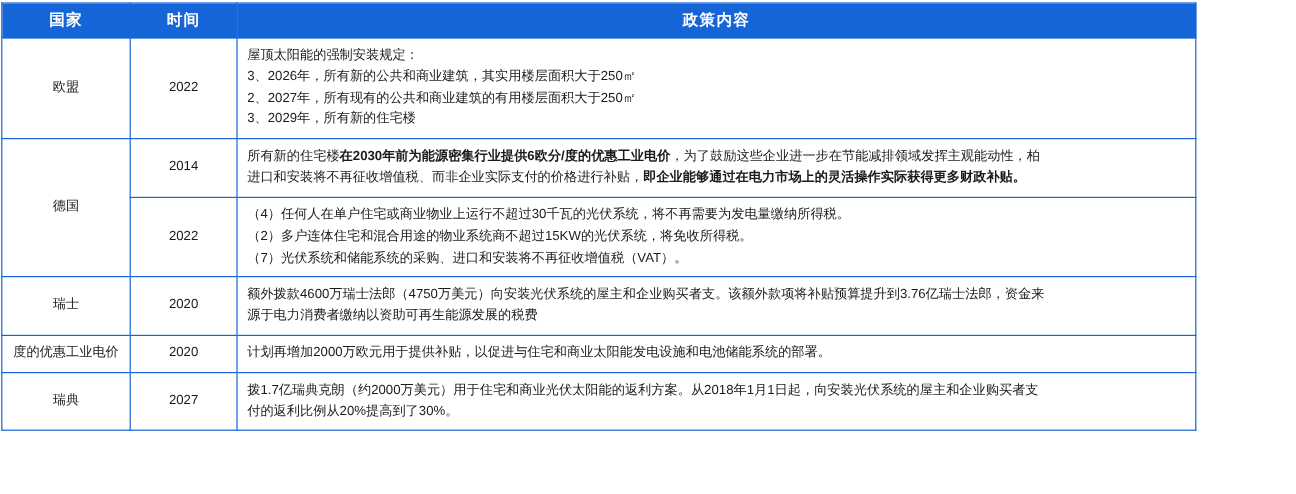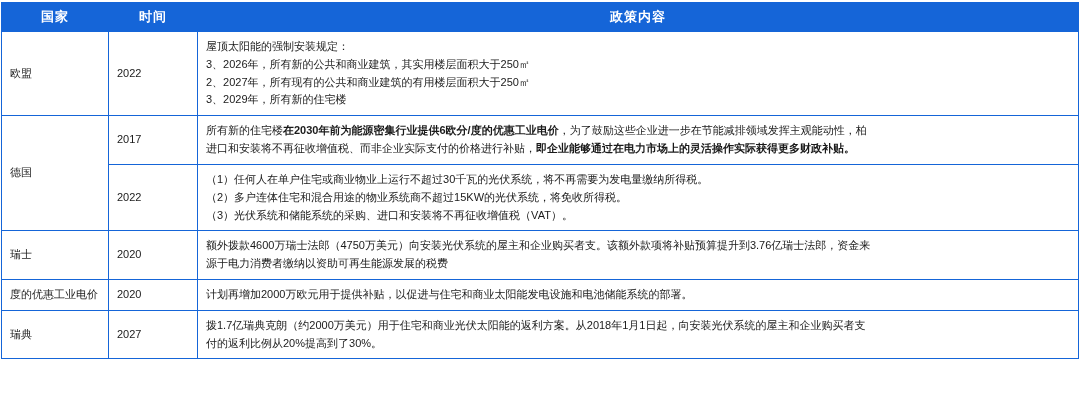--- a/index.html
+++ b/index.html
@@ -8,21 +8,21 @@
     background: #ffffff;
   }
   body {
     width: 1080px;
     height: 412px;
     font-family: "Liberation Sans", sans-serif;
     color: #000000;
   }
   #policy-table {
     border-collapse: collapse;
-    width: 1078px;
+    width: 996px;
     margin: 2px 1px 0 1px;
     table-layout: fixed;
   }
   #policy-table th {
     background: #1565d8;
     color: #ffffff;
     font-size: 13px;
     font-weight: bold;
     text-align: center;
     padding: 5px 2px;
@@ -31,21 +31,21 @@
   }
   #policy-table td {
     border: 1px solid #1565d8;
     font-size: 11px;
     line-height: 1.62;
     vertical-align: middle;
     padding: 6px 8px;
     color: #1a1a1a;
   }
   td.country, td.year {
-    text-align: left;
+    text-align: center;
     font-size: 13px;
     white-space: nowrap;
   }
   td.content {
     text-align: left;
     padding: 7px 9px;
   }
   .col-country { width: 107px; }
   .col-year { width: 89px; }
   .b { font-weight: bold; text-align: right; }
@@ -75,32 +75,32 @@
         <td class="year">2022</td>
         <td class="content">
           <p class="line"><span>屋顶太阳能的强制安装规定：</span></p>
           <p class="line"><span>3、2026年，所有新的公共和商业建筑，其实用楼层面积大于250㎡</span></p>
           <p class="line"><span>2、2027年，所有现有的公共和商业建筑的有用楼层面积大于250㎡</span></p>
           <p class="line"><span>3、2029年，所有新的住宅楼</span></p>
         </td>
       </tr>
       <tr>
         <td class="country" rowspan="2">德国</td>
-        <td class="year">2017</td>
+        <td class="year">2014</td>
         <td class="content">
           <p class="line"><span>所有新的住宅楼</span><span class="b">在2030年前为能源密集行业提供6欧分/度的优惠工业电价</span><span>，为了鼓励这些企业进一步在节能减排领域发挥主观能动性，柏</span></p>
           <p class="line"><span>进口和安装将不再征收增值税、而非企业实际支付的价格进行补贴，</span><span class="b">即企业能够通过在电力市场上的灵活操作实际获得更多财政补贴。</span></p>
         </td>
       </tr>
       <tr>
         <td class="year">2022</td>
         <td class="content">
-          <p class="line"><span>（1）任何人在单户住宅或商业物业上运行不超过30千瓦的光伏系统，将不再需要为发电量缴纳所得税。</span></p>
+          <p class="line"><span>（4）任何人在单户住宅或商业物业上运行不超过30千瓦的光伏系统，将不再需要为发电量缴纳所得税。</span></p>
           <p class="line"><span>（2）多户连体住宅和混合用途的物业系统商不超过15KW的光伏系统，将免收所得税。</span></p>
-          <p class="line"><span>（3）光伏系统和储能系统的采购、进口和安装将不再征收增值税（VAT）。</span></p>
+          <p class="line"><span>（7）光伏系统和储能系统的采购、进口和安装将不再征收增值税（VAT）。</span></p>
         </td>
       </tr>
       <tr>
         <td class="country">瑞士</td>
         <td class="year">2020</td>
         <td class="content">
           <p class="line"><span>额外拨款4600万瑞士法郎（4750万美元）向安装光伏系统的屋主和企业购买者支。该额外款项将补贴预算提升到3.76亿瑞士法郎，资金来</span></p>
           <p class="line"><span>源于电力消费者缴纳以资助可再生能源发展的税费</span></p>
         </td>
       </tr>

